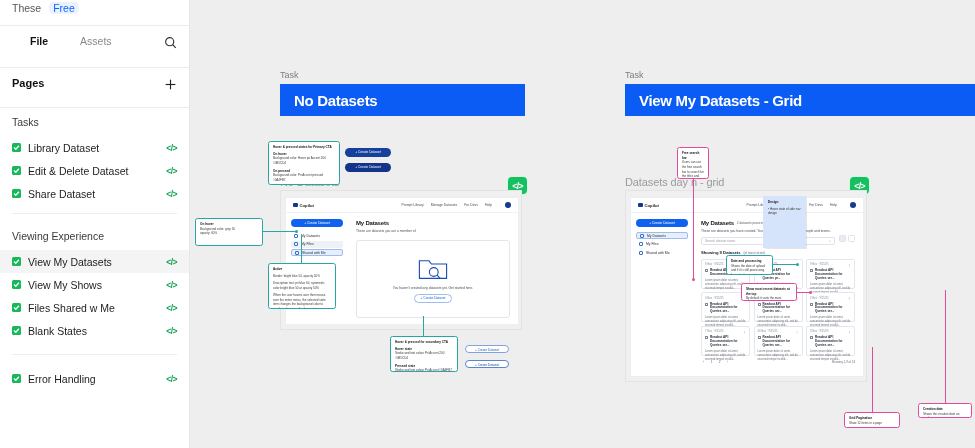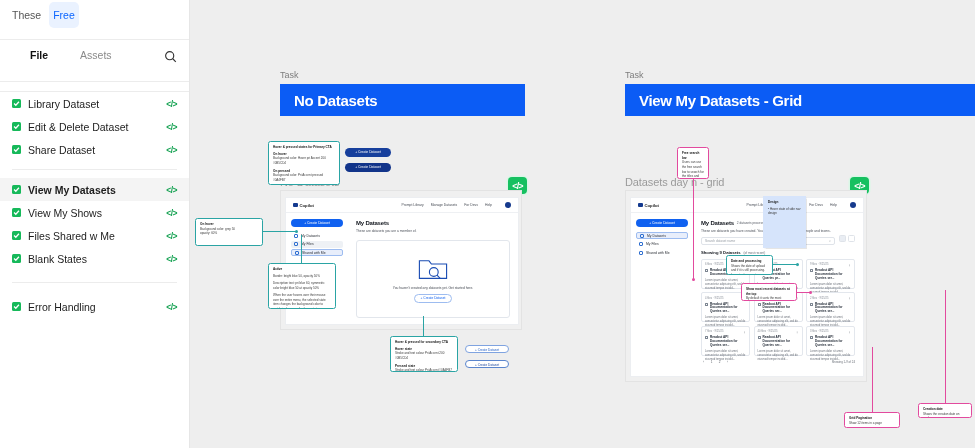--- a/index.html
+++ b/index.html
@@ -17,21 +17,21 @@
     border-right:1px solid #e6e6e6; flex:0 0 190px;
     position:relative; overflow:hidden;
   }
   .sb-title-row { padding:9px 12px 0 12px; display:flex; align-items:center; gap:6px; }
   .sb-title { font-size:12.5px; font-weight:700; letter-spacing:-0.1px; color:#1a1a1a; }
   .caret { font-size:8px; color:#555; line-height:1; transform:translateY(1px); }
   .sb-sub { padding:2px 12px 0 12px; display:flex; align-items:center; gap:8px; }
   .sb-sub .drafts { font-size:10.5px; color:#555; }
   .sb-sub .free {
     font-size:10.5px; color:#0d66ff; background:#eaf2ff;
-    border-radius:5px; padding:7px 4px;
+    border-radius:5px; padding:0 4px;
   }
   .sb-divider { height:1px; background:#ececec; margin-top:11px; }
   .sb-tabs {
     display:flex; align-items:center; height:30px; padding:0 12px; gap:14px;
     position:relative;
   }
   .sb-tab { font-size:10.5px; color:#8a8a8a;padding-left:18px; }
   .sb-tab.active { color:#111; font-weight:700; }
   .search-ic { margin-left:auto; width:13px; height:13px; color:#333; }
   .sb-row {
@@ -42,21 +42,21 @@
   .plus { margin-left:auto; width:13px; height:13px; color:#222; }
   .sb-section-label {
     font-size:10.5px; color:#3a3a3a; padding:0 12px; height:28px;
     display:flex; align-items:center;
   }
   .sb-item {
     display:flex; align-items:center; gap:7px; height:23px; padding:0 12px;
     font-size:10.5px; color:#1d1d1d; position:relative; cursor:default;
   }
   .sb-item.selected { background:#f4f4f4; }
-  .sb-item.selected .nm { font-weight:700; }
+  .sb-item.selected .nm { font-weight:400; }
   .chk {
     width:9px; height:9px; background:#16b95a; border-radius:1.5px;
     display:inline-flex; align-items:center; justify-content:center;
     flex:0 0 9px;
   }
   .chk svg { width:7px; height:7px; }
   .code-ic { margin-left:auto; color:#12a150; font-size:8.5px; font-weight:700; letter-spacing:-0.5px; }
   .hr { height:1px; background:#ececec; margin:8px 12px; }
 
   
@@ -212,24 +212,34 @@
       <span class="search-ic">
         <svg viewBox="0 0 16 16" fill="none" stroke="currentColor" stroke-width="1.4">
           <circle cx="7" cy="7" r="5"></circle>
             <line x1="10.8" y1="10.8" x2="14.5" y2="14.5"></line>
         </svg>
       </span>
     </div>
 
     <div class="sb-divider"></div>
 
+    <div class="sb-row head">
+      <span class="lbl">Pages</span>
+      <span class="plus">
+        <svg viewBox="0 0 16 16" stroke="currentColor" stroke-width="1.4">
+          <line x1="8" y1="2" x2="8" y2="14"></line>
+            <line x1="2" y1="8" x2="14" y2="8"></line>
+        </svg>
+      </span>
+    </div>
 
 
     <div class="sb-divider" style="margin-top:9px"></div>
 
+    <div class="sb-section-label">Tasks</div>
     <div class="sb-item">
       <span class="chk">
           <svg viewBox="0 0 10 10" stroke="#fff" stroke-width="1.8" fill="none">
             <polyline points="1.5,5 4,7.5 8.5,2.5"></polyline>
           </svg>
         </span>
       <span class="nm">Library Dataset</span>
       <span class="code-ic">&lt;/&gt;</span>
     </div>
     <div class="sb-item">
@@ -246,20 +256,21 @@
           <svg viewBox="0 0 10 10" stroke="#fff" stroke-width="1.8" fill="none">
             <polyline points="1.5,5 4,7.5 8.5,2.5"></polyline>
           </svg>
         </span>
       <span class="nm">Share Dataset</span>
       <span class="code-ic">&lt;/&gt;</span>
     </div>
 
     <div class="hr"></div>
 
+    <div class="sb-section-label">Viewing Experience</div>
     <div class="sb-item selected">
       <span class="chk">
           <svg viewBox="0 0 10 10" stroke="#fff" stroke-width="1.8" fill="none">
             <polyline points="1.5,5 4,7.5 8.5,2.5"></polyline>
           </svg>
         </span>
       <span class="nm">View My Datasets</span>
       <span class="code-ic">&lt;/&gt;</span>
     </div>
     <div class="sb-item">

